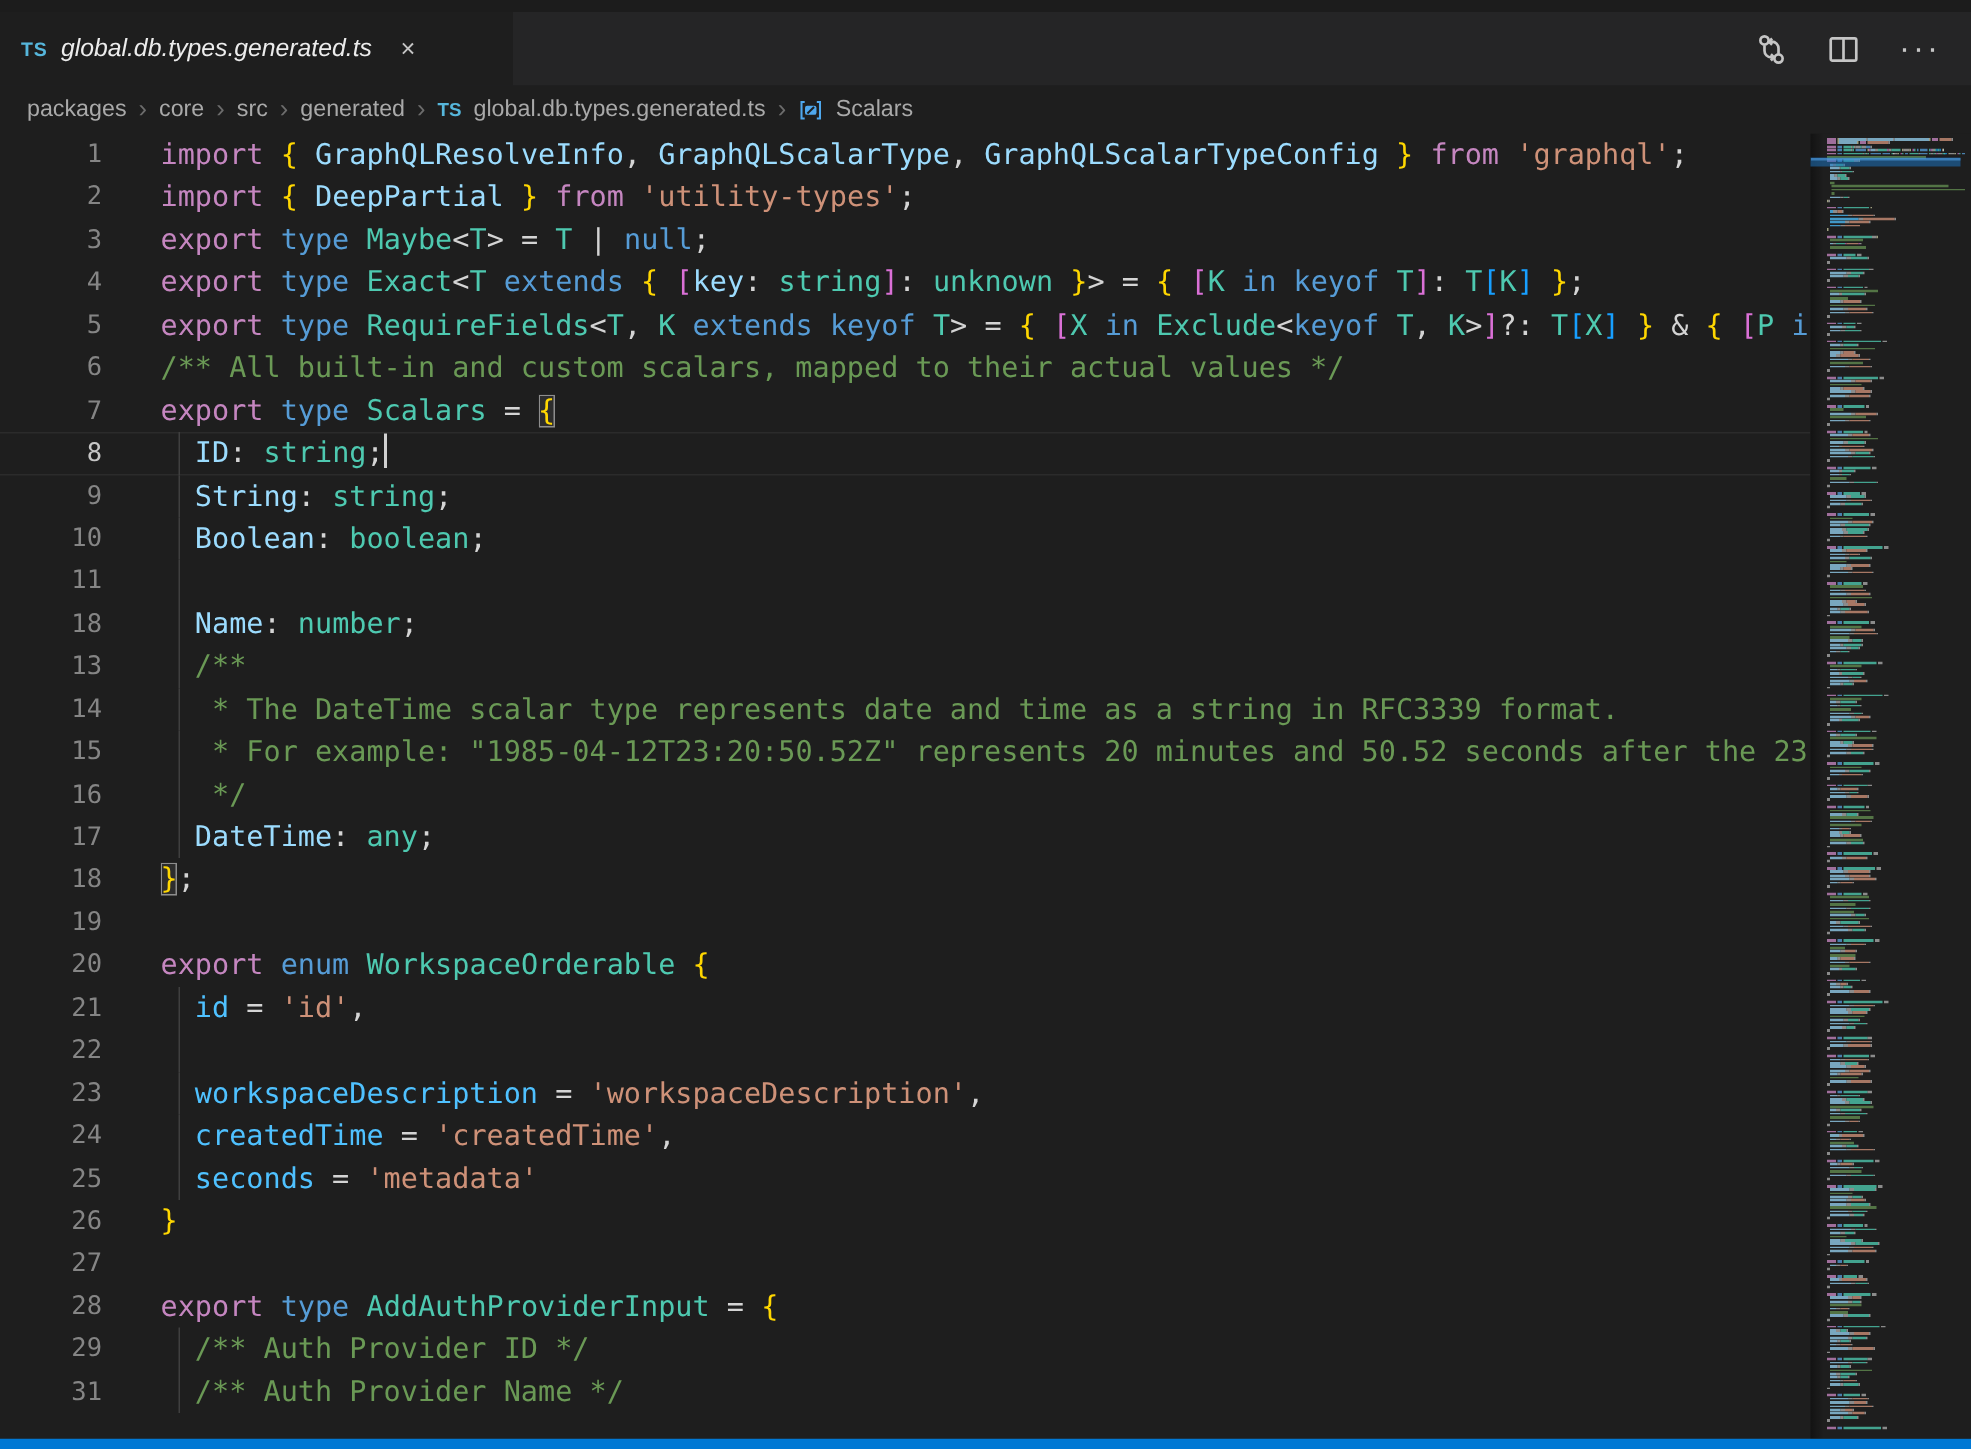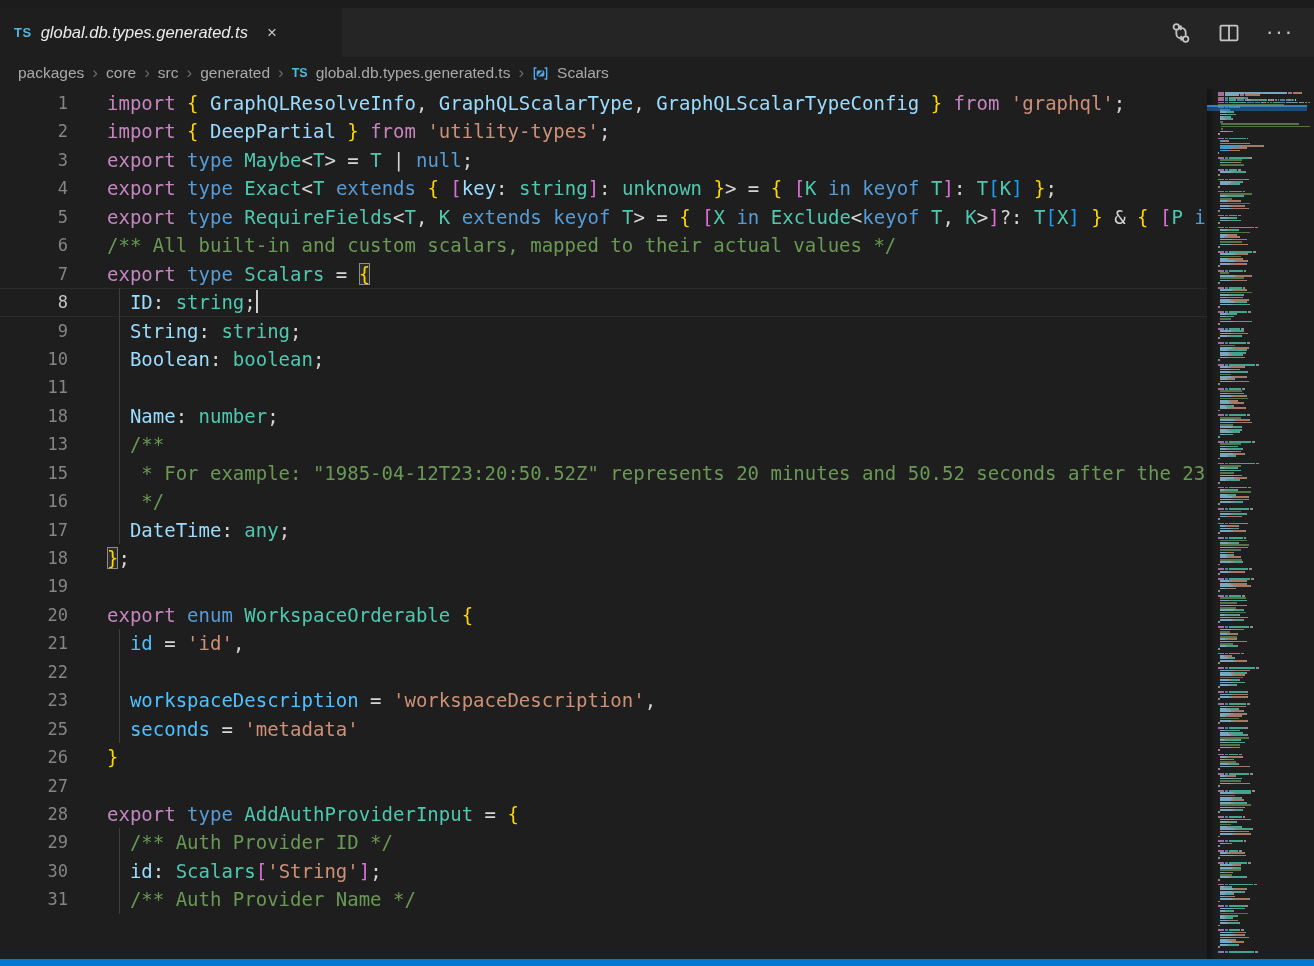--- a/index.html
+++ b/index.html
@@ -125,35 +125,36 @@
         <div class="line"><div class="ln">4</div><div class="lc"><span class="k1">export</span><span class="pl"> </span><span class="k2">type</span><span class="pl"> </span><span class="ty">Exact</span><span class="pl">&lt;</span><span class="ty">T</span><span class="pl"> </span><span class="k2">extends</span><span class="pl"> </span><span class="b1">{</span><span class="pl"> </span><span class="b2">[</span><span class="va">key</span><span class="pl">: </span><span class="ty">string</span><span class="b2">]</span><span class="pl">: </span><span class="ty">unknown</span><span class="pl"> </span><span class="b1">}</span><span class="pl">&gt;</span><span class="pl"> = </span><span class="b1">{</span><span class="pl"> </span><span class="b2">[</span><span class="ty">K</span><span class="pl"> </span><span class="k2">in</span><span class="pl"> </span><span class="k2">keyof</span><span class="pl"> </span><span class="ty">T</span><span class="b2">]</span><span class="pl">: </span><span class="ty">T</span><span class="b3">[</span><span class="ty">K</span><span class="b3">]</span><span class="pl"> </span><span class="b1">}</span><span class="pl">;</span></div></div>
         <div class="line"><div class="ln">5</div><div class="lc"><span class="k1">export</span><span class="pl"> </span><span class="k2">type</span><span class="pl"> </span><span class="ty">RequireFields</span><span class="pl">&lt;</span><span class="ty">T</span><span class="pl">, </span><span class="ty">K</span><span class="pl"> </span><span class="k2">extends</span><span class="pl"> </span><span class="k2">keyof</span><span class="pl"> </span><span class="ty">T</span><span class="pl">&gt;</span><span class="pl"> = </span><span class="b1">{</span><span class="pl"> </span><span class="b2">[</span><span class="ty">X</span><span class="pl"> </span><span class="k2">in</span><span class="pl"> </span><span class="ty">Exclude</span><span class="pl">&lt;</span><span class="k2">keyof</span><span class="pl"> </span><span class="ty">T</span><span class="pl">, </span><span class="ty">K</span><span class="pl">&gt;</span><span class="b2">]</span><span class="pl">?: </span><span class="ty">T</span><span class="b3">[</span><span class="ty">X</span><span class="b3">]</span><span class="pl"> </span><span class="b1">}</span><span class="pl"> &amp; </span><span class="b1">{</span><span class="pl"> </span><span class="b2">[</span><span class="ty">P</span><span class="pl"> </span><span class="k2">in</span></div></div>
         <div class="line"><div class="ln">6</div><div class="lc"><span class="co">/** All built-in and custom scalars, mapped to their actual values */</span></div></div>
         <div class="line"><div class="ln">7</div><div class="lc"><span class="k1">export</span><span class="pl"> </span><span class="k2">type</span><span class="pl"> </span><span class="ty">Scalars</span><span class="pl"> = </span><span class="b1 bm">{</span></div></div>
         <div class="line active"><div class="ln">8</div><div class="lc"><span class="pl">  </span><span class="va">ID</span><span class="pl">: </span><span class="ty">string</span><span class="pl">;</span><span class="cursor"></span></div><span class="guide"></span></div>
         <div class="line"><div class="ln">9</div><div class="lc"><span class="pl">  </span><span class="va">String</span><span class="pl">: </span><span class="ty">string</span><span class="pl">;</span></div><span class="guide"></span></div>
         <div class="line"><div class="ln">10</div><div class="lc"><span class="pl">  </span><span class="va">Boolean</span><span class="pl">: </span><span class="ty">boolean</span><span class="pl">;</span></div><span class="guide"></span></div>
         <div class="line"><div class="ln">11</div><span class="guide"></span></div>
         <div class="line"><div class="ln">18</div><div class="lc"><span class="pl">  </span><span class="va">Name</span><span class="pl">: </span><span class="ty">number</span><span class="pl">;</span></div><span class="guide"></span></div>
         <div class="line"><div class="ln">13</div><div class="lc"><span class="pl">  </span><span class="co">/**</span></div><span class="guide"></span></div>
+        <div class="line"><div class="ln">14</div><div class="lc"><span class="pl">   </span><span class="co">* The DateTime scalar type represents date and time as a string in RFC3339 format.</span></div><span class="guide"></span></div>
         <div class="line"><div class="ln">15</div><div class="lc"><span class="pl">   </span><span class="co">* For example: "1985-04-12T23:20:50.52Z" represents 20 minutes and 50.52 seconds after the 23rd hour of April 12th, 1985 in UTC.</span></div><span class="guide"></span></div>
         <div class="line"><div class="ln">16</div><div class="lc"><span class="pl">   </span><span class="co">*/</span></div><span class="guide"></span></div>
         <div class="line"><div class="ln">17</div><div class="lc"><span class="pl">  </span><span class="va">DateTime</span><span class="pl">: </span><span class="ty">any</span><span class="pl">;</span></div><span class="guide"></span></div>
         <div class="line"><div class="ln">18</div><div class="lc"><span class="b1 bm">}</span><span class="pl">;</span></div></div>
         <div class="line"><div class="ln">19</div><div class="lc"></div></div>
         <div class="line"><div class="ln">20</div><div class="lc"><span class="k1">export</span><span class="pl"> </span><span class="k2">enum</span><span class="pl"> </span><span class="ty">WorkspaceOrderable</span><span class="pl"> </span><span class="b1">{</span></div></div>
         <div class="line"><div class="ln">21</div><div class="lc"><span class="pl">  </span><span class="en">id</span><span class="pl"> = </span><span class="st">'id'</span><span class="pl">,</span></div><span class="guide"></span></div>
         <div class="line"><div class="ln">22</div><span class="guide"></span></div>
         <div class="line"><div class="ln">23</div><div class="lc"><span class="pl">  </span><span class="en">workspaceDescription</span><span class="pl"> = </span><span class="st">'workspaceDescription'</span><span class="pl">,</span></div><span class="guide"></span></div>
+        <div class="line"><div class="ln">24</div><div class="lc"><span class="pl">  </span><span class="en">createdTime</span><span class="pl"> = </span><span class="st">'createdTime'</span><span class="pl">,</span></div><span class="guide"></span></div>
         <div class="line"><div class="ln">25</div><div class="lc"><span class="pl">  </span><span class="en">seconds</span><span class="pl"> = </span><span class="st">'metadata'</span></div><span class="guide"></span></div>
         <div class="line"><div class="ln">26</div><div class="lc"><span class="b1">}</span></div></div>
         <div class="line"><div class="ln">27</div><div class="lc"></div></div>
         <div class="line"><div class="ln">28</div><div class="lc"><span class="k1">export</span><span class="pl"> </span><span class="k2">type</span><span class="pl"> </span><span class="ty">AddAuthProviderInput</span><span class="pl"> = </span><span class="b1">{</span></div></div>
         <div class="line"><div class="ln">29</div><div class="lc"><span class="pl">  </span><span class="co">/** Auth Provider ID */</span></div><span class="guide"></span></div>
-        <div class="line"><div class="ln">30</div><div class="lc"><span class="pl">  </span><span class="va">id</span><span class="pl">: </span><span class="ty">Scalars</span><span class="b2">[</span><span class="st">'String'</span><span class="b2">]</span><span class="pl">;</span></div><span class="guide"></span></div>
         <div class="line"><div class="ln">31</div><div class="lc"><span class="pl">  </span><span class="co">/** Auth Provider Name */</span></div><span class="guide"></span></div>
       </div>
     <div class="minimap">
       <div class="mm-current"></div>
       <div>
           <div class="mrow">
             <span class="mtk-k1" style="width: 5.7px;"></span>
             <span class="mtk-sp" style="width: 0.95px;"></span>
             <span class="mtk-b1" style="width: 0.95px;"></span>
             <span class="mtk-va" style="width: 18.05px;"></span>

